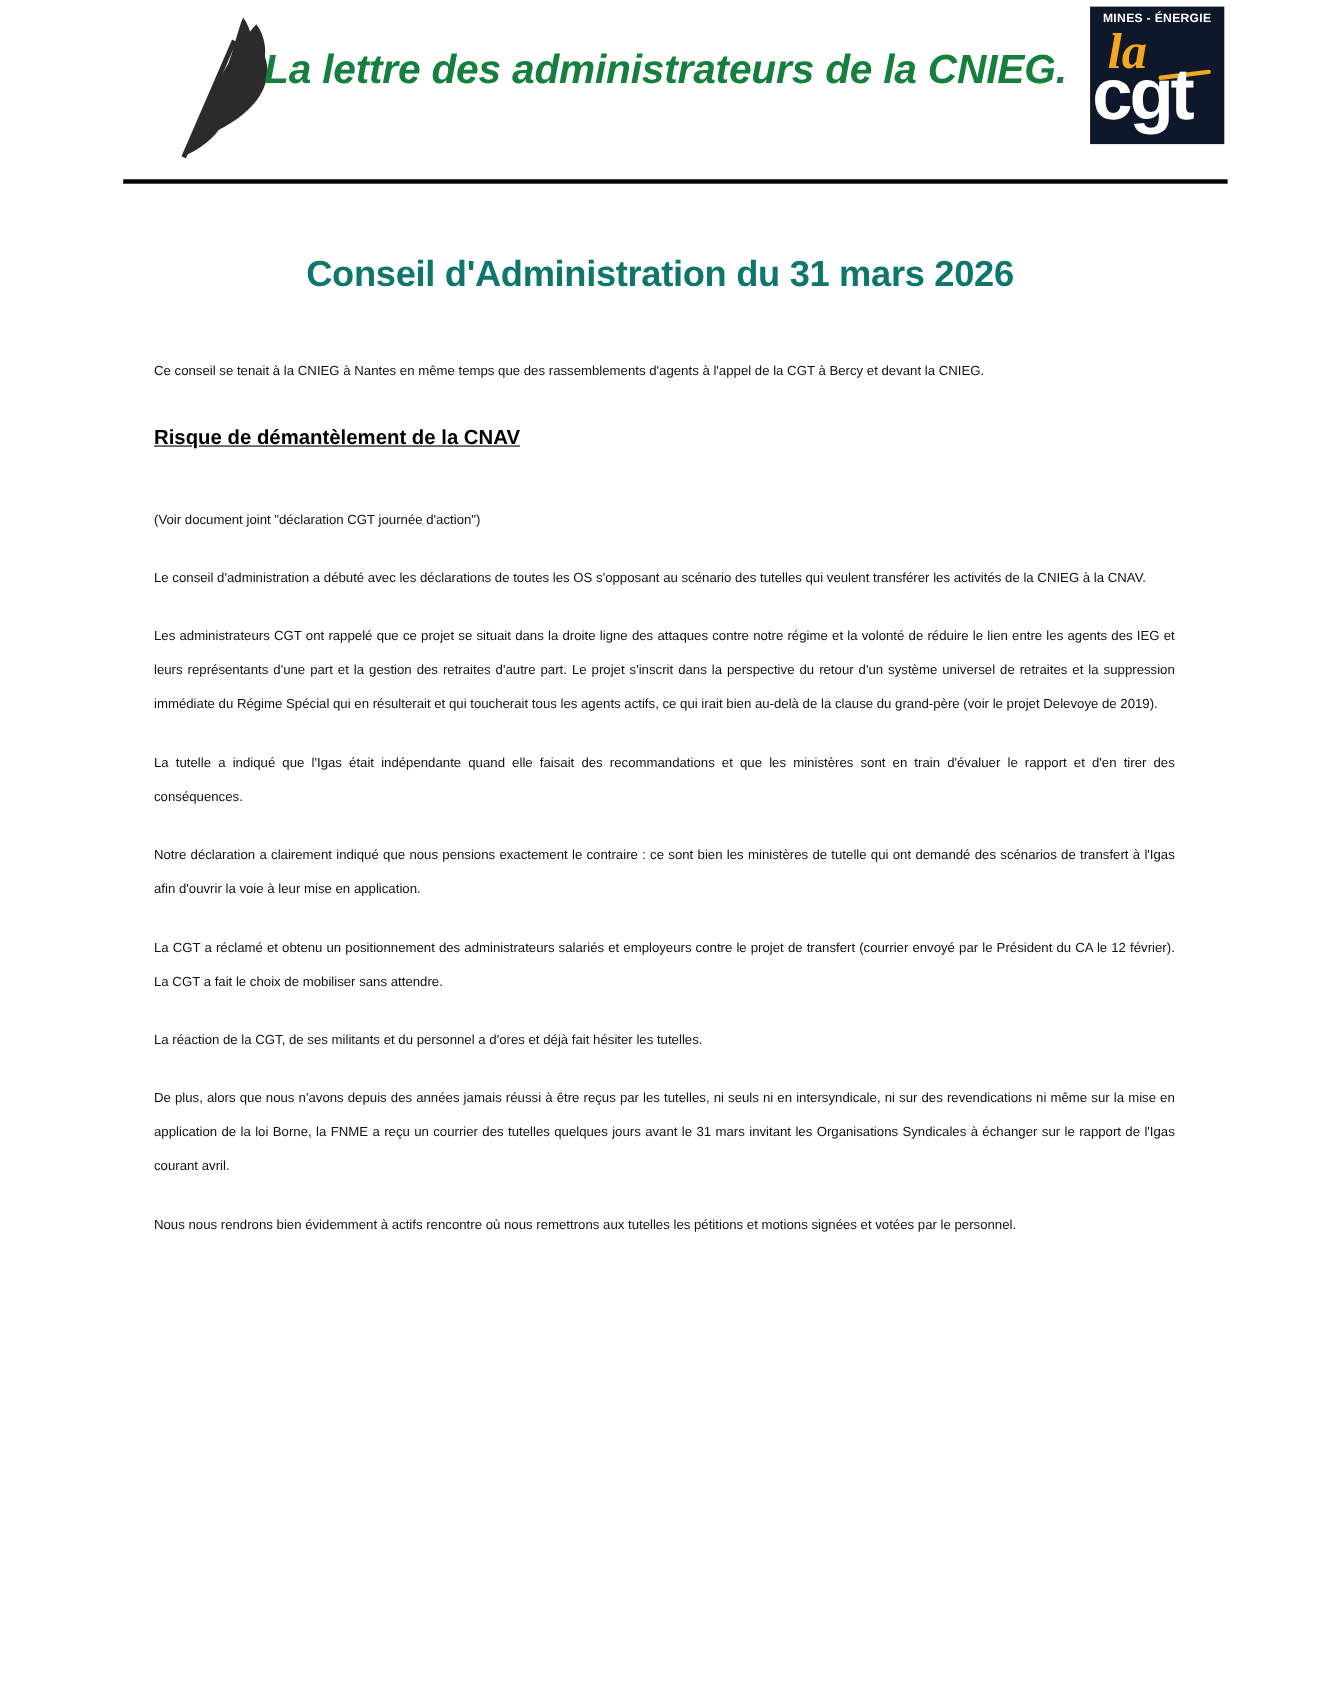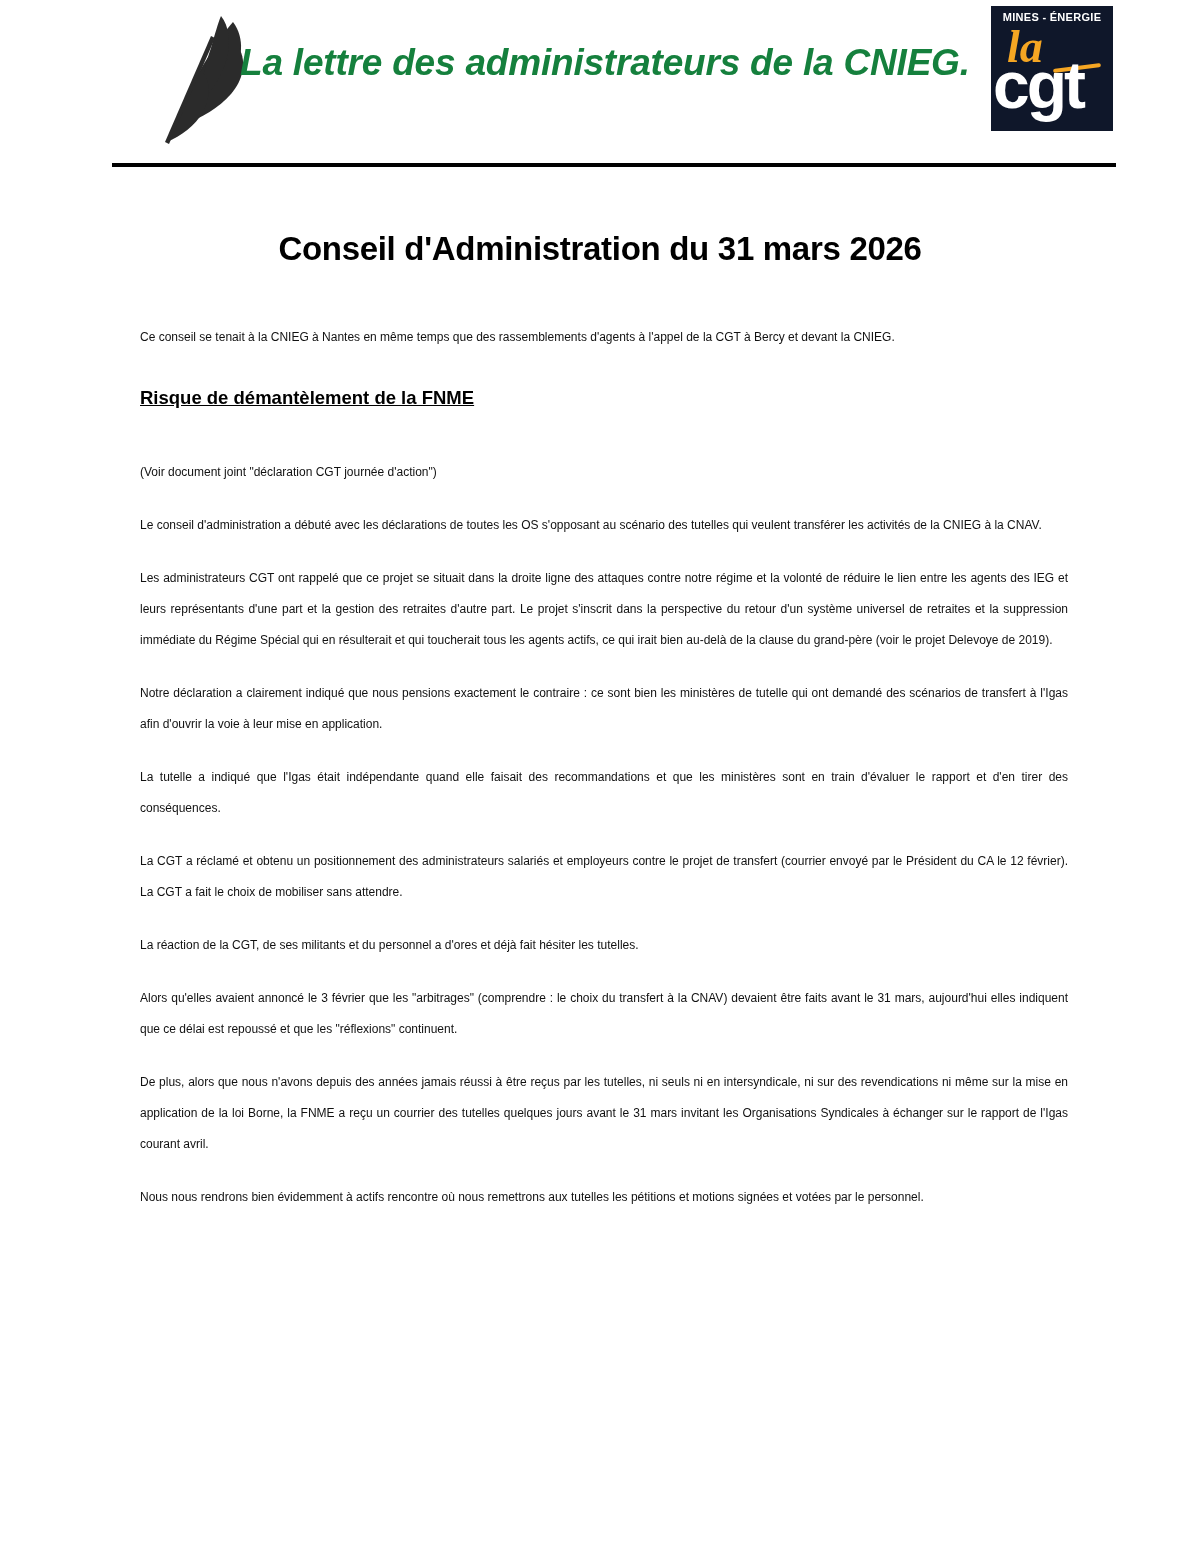--- a/index.html
+++ b/index.html
@@ -120,21 +120,21 @@
 
   
   .doc-title {
     position: absolute;
     left: 0;
     top: 208px;
     width: 1200px;
     text-align: center;
     font-size: 33px;
     font-weight: bold;
-    color: #000000;
+    color: #0f766e;
     letter-spacing: -0.3px;
     font-family: "Liberation Sans", sans-serif;
   }
 
   
   .body-content {
     position: absolute;
     left: 140px;
     top: 322px;
     width: 928px;
@@ -195,28 +195,27 @@
 
   <div class="header-rule"></div>
 
   <h1 class="doc-title">Conseil d'Administration du 31 mars 2026</h1>
 
   <div class="body-content">
 
     <p class="para">Ce conseil se tenait à la CNIEG à Nantes en même temps que des rassemblements d'agents à l'appel de la CGT à Bercy et devant la CNIEG.</p>
 
     <div class="heading-wrap">
-      <span class="section-heading">Risque de démantèlement de la FNME</span>
+      <span class="section-heading">Risque de démantèlement de la CNAV</span>
     </div>
 
     <p class="para left">(Voir document joint "déclaration CGT journée d'action")</p>
     <p class="para">Le conseil d'administration a débuté avec les déclarations de toutes les OS s'opposant au scénario des tutelles qui veulent transférer les activités de la CNIEG à la CNAV.</p>
     <p class="para">Les administrateurs CGT ont rappelé que ce projet se situait dans la droite ligne des attaques contre notre régime et la volonté de réduire le lien entre les agents des IEG et leurs représentants d'une part et la gestion des retraites d'autre part. Le projet s'inscrit dans la perspective du retour d'un système universel de retraites et la suppression immédiate du Régime Spécial qui en résulterait et qui toucherait tous les agents actifs, ce qui irait bien au-delà de la clause du grand-père (voir le projet Delevoye de 2019).</p>
+    <p class="para">La tutelle a indiqué que l'Igas était indépendante quand elle faisait des recommandations et que les ministères sont en train d'évaluer le rapport et d'en tirer des conséquences.</p>
     <p class="para">Notre déclaration a clairement indiqué que nous pensions exactement le contraire : ce sont bien les ministères de tutelle qui ont demandé des scénarios de transfert à l'Igas afin d'ouvrir la voie à leur mise en application.</p>
-    <p class="para">La tutelle a indiqué que l'Igas était indépendante quand elle faisait des recommandations et que les ministères sont en train d'évaluer le rapport et d'en tirer des conséquences.</p>
     <p class="para">La CGT a réclamé et obtenu un positionnement des administrateurs salariés et employeurs contre le projet de transfert (courrier envoyé par le Président du CA le 12 février). La CGT a fait le choix de mobiliser sans attendre.</p>
     <p class="para left">La réaction de la CGT, de ses militants et du personnel a d'ores et déjà fait hésiter les tutelles.</p>
-    <p class="para">Alors qu'elles avaient annoncé le 3 février que les "arbitrages" (comprendre : le choix du transfert à la CNAV) devaient être faits avant le 31 mars, aujourd'hui elles indiquent que ce délai est repoussé et que les "réflexions" continuent.</p>
     <p class="para">De plus, alors que nous n'avons depuis des années jamais réussi à être reçus par les tutelles, ni seuls ni en intersyndicale, ni sur des revendications ni même sur la mise en application de la loi Borne, la FNME a reçu un courrier des tutelles quelques jours avant le 31 mars invitant les Organisations Syndicales à échanger sur le rapport de l'Igas courant avril.</p>
     <p class="para">Nous nous rendrons bien évidemment à actifs rencontre où nous remettrons aux tutelles les pétitions et motions signées et votées par le personnel.</p>
 
   </div>
 </div>
 
 </body></html>

